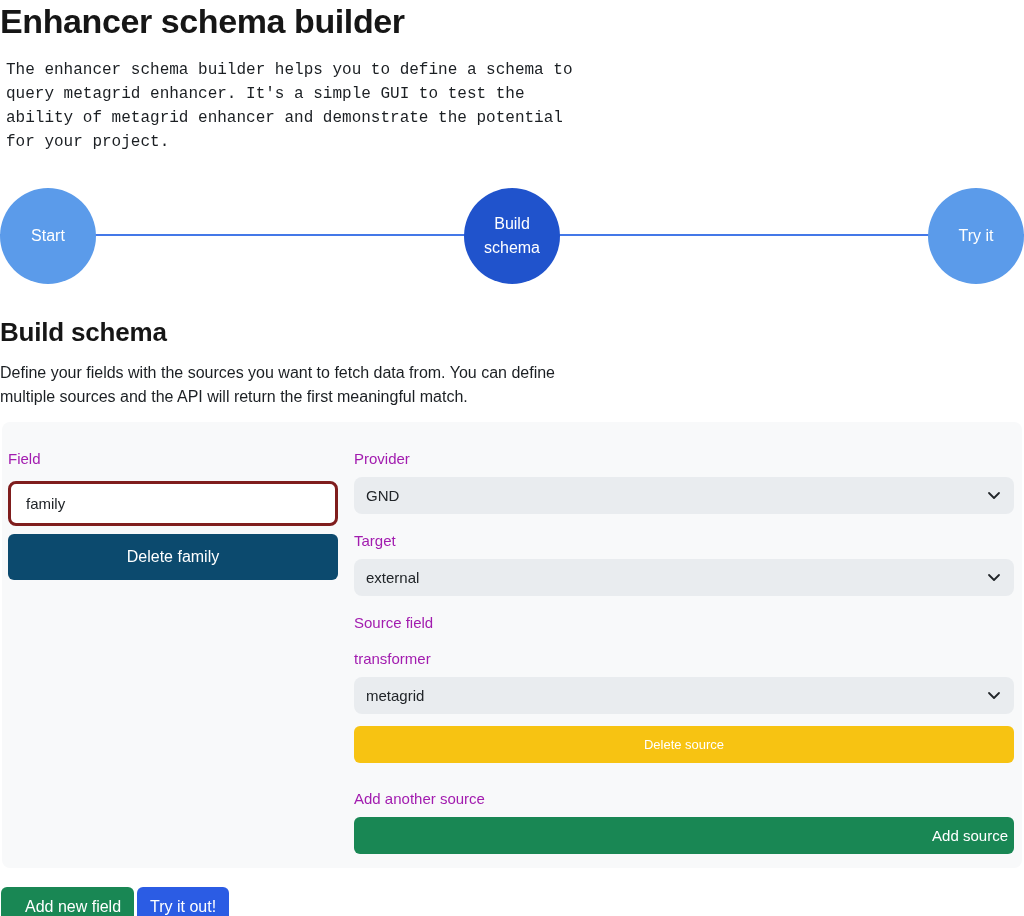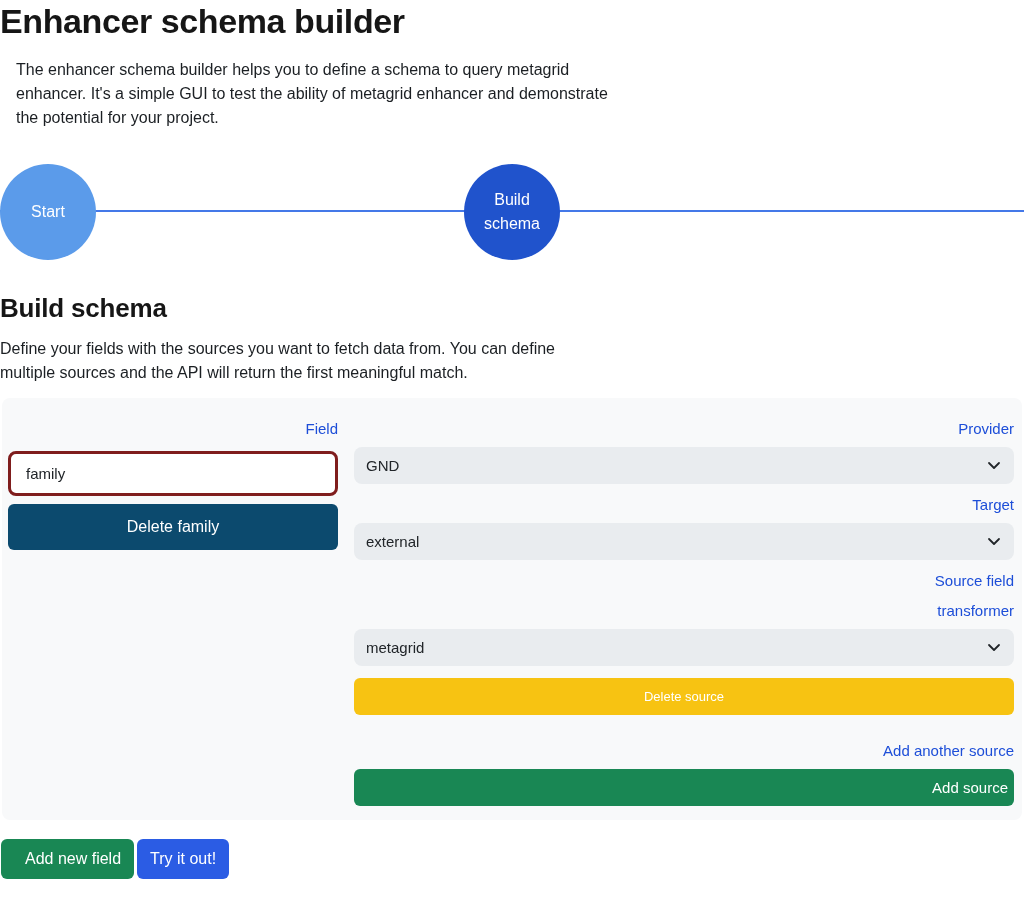--- a/index.html
+++ b/index.html
@@ -5,21 +5,21 @@
   html,body{margin:0;padding:0;}
   body{
     width:1024px;height:916px;overflow:hidden;
     background:#ffffff;color:#212529;
     font-family:"Liberation Sans",sans-serif;
   }
   .page{width:1024px;}
 
   
   h1{font-size:34px;font-weight:700;margin:2px 0 0 0;letter-spacing:-0.4px;color:#161616;}
-  .intro{margin:17px 0 0 16px;font-size:16px;line-height:24px;max-width:595px;color:#1b1f23;}
+  .intro{margin:17px 0 0 6px;font-size:16px;line-height:24px;max-width:595px;color:#1b1f23;font-family:Liberation Mono, monospace;}
   h2{font-size:26px;font-weight:700;margin:33px 0 0 0;letter-spacing:-0.2px;color:#161616;}
   .section-desc{margin:13px 0 0 0;font-size:16px;line-height:24px;max-width:600px;color:#1b1f23;}
 
   
   .stepper{position:relative;height:96px;margin-top:34px;}
   .stepper-line{position:absolute;left:0;right:0;top:46px;height:2px;background:#4478e8;}
   .step{
     position:absolute;top:0;width:96px;height:96px;border-radius:50%;
     display:flex;align-items:center;justify-content:center;text-align:center;
     color:#fff;font-size:16px;line-height:24px;cursor:pointer;
@@ -28,21 +28,21 @@
   .step.s0{left:0;background:#5b9bea;}
   .step.s1{left:50%;transform:translateX(-50%);background:#2053cc;}
   .step.s2{right:0;background:#5b9bea;}
 
   
   .field-card{
     margin:13px 2px 0 2px;background:#f8f9fa;border-radius:8px;
     padding:10px 8px 14px 6px;
     display:grid;grid-template-columns:1fr 2fr;column-gap:16px;align-items:start;
   }
-  .form-label{display:block;font-size:15px;line-height:18px;margin:12px 0 9px 0;color:#1d4ed8;text-align:right;}
+  .form-label{display:block;font-size:15px;line-height:18px;margin:18px 0 9px 0;color:#a21caf;}
   .left-col .form-label{margin-bottom:13px;}
 
   .text-input{
     display:block;width:100%;box-sizing:border-box;height:45px;
     background:#ffffff;border:3px solid #7f1d1d;border-radius:8px;
     padding:16px 15px;font-size:15px;color:#212529;
     font-family:"Liberation Sans",sans-serif;outline:none;
   }
 
   .btn{
@@ -81,20 +81,23 @@
   <h1>Enhancer schema builder</h1>
   <p class="intro">The enhancer schema builder helps you to define a schema to query metagrid enhancer. It's a simple GUI to test the ability of metagrid enhancer and demonstrate the potential for your project.</p>
 
   <div class="stepper">
     <div class="stepper-line"></div>
     <div class="step s0">
       <span>Start</span>
     </div>
     <div class="step s1">
       <span>Build schema</span>
+    </div>
+    <div class="step s2">
+      <span>Try it</span>
     </div>
   </div>
 
   <h2>Build schema</h2>
   <p class="section-desc">Define your fields with the sources you want to fetch data from. You can define multiple sources and the API will return the first meaningful match.</p>
 
   <section class="field-card">
 
     <div class="left-col">
       <label class="form-label">Field</label>

